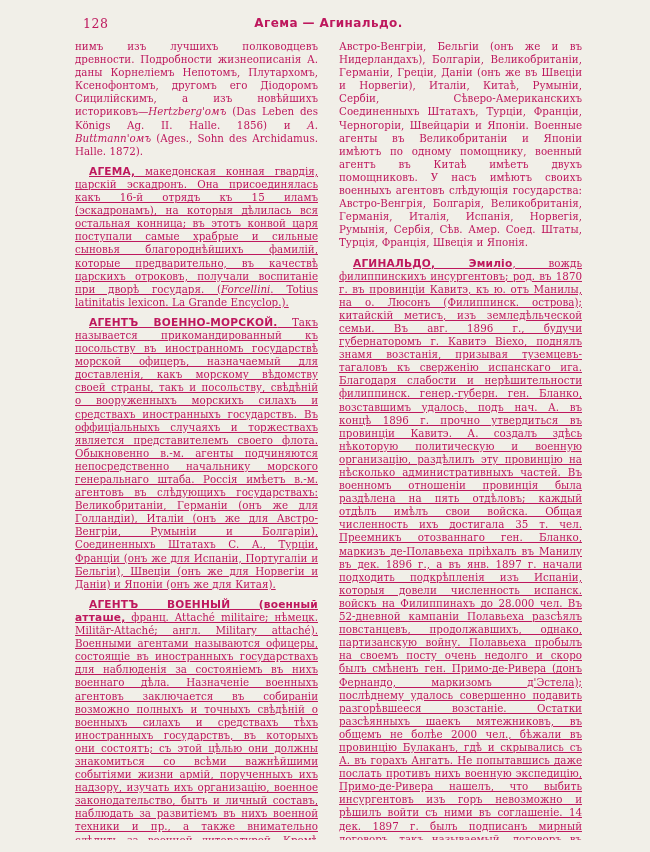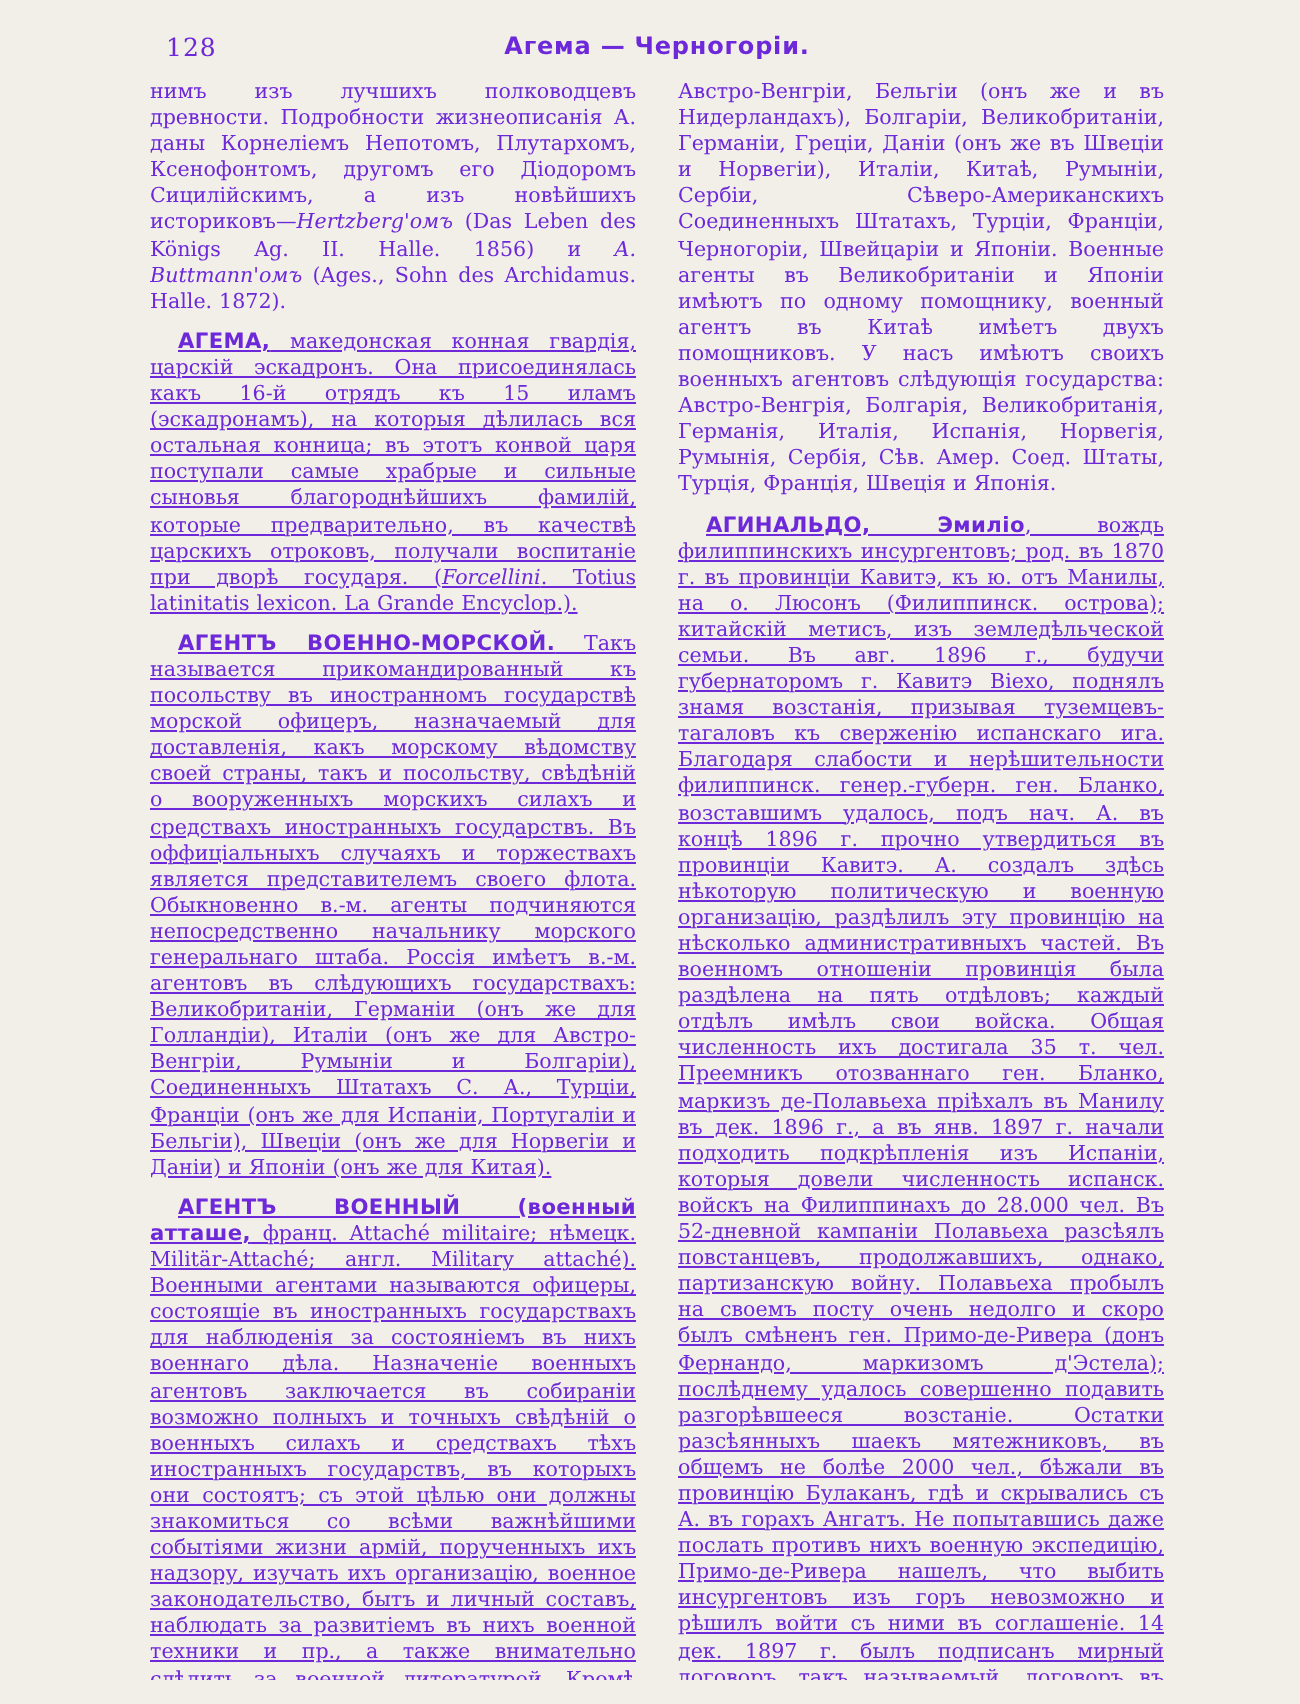--- a/index.html
+++ b/index.html
@@ -7,21 +7,21 @@
     padding: 0;
     background: #e8e5dc;
   }
   #page {
     position: relative;
     width: 650px;
     height: 852px;
     background: #f1efe8;
     overflow: hidden;
     font-family: "DejaVu Serif", "Liberation Serif", serif;
-    color: #6d28d9;
+    color: #be185d;
   }
   #header {
     position: absolute;
     top: 16px;
     left: 75px;
     right: 68px;
     height: 18px;
     font-size: 12.5px;
   }
   #page-number {
@@ -73,21 +73,21 @@
     letter-spacing: 0.2px;
   }
   .run-i { font-style: italic; }
 </style>
 </head>
 <body>
 
 <div id="page">
   <div id="header">
     <span id="page-number">128</span>
-    <span id="running-title">Агема — Черногоріи.</span>
+    <span id="running-title">Агема — Агинальдо.</span>
   </div>
 
   <div id="columns">
     <div class="col">
         <p class="para"><span class="run-n">нимъ изъ лучшихъ полководцевъ древности. Подробности жизнеописанія А. даны Корнеліемъ Непотомъ, Плутархомъ, Ксенофонтомъ, другомъ его Діодоромъ Сицилійскимъ, а изъ новѣйшихъ историковъ—</span><span class="run-i">Hertzberg'омъ</span><span class="run-n"> (Das Leben des Königs Ag. II. Halle. 1856) и </span><span class="run-i">A. Buttmann'омъ</span><span class="run-n"> (Ages., Sohn des Archidamus. Halle. 1872).</span></p>
         <p class="para indent entry"><span class="run-b">АГЕМА,</span><span class="run-n"> македонская конная гвардія, царскій эскадронъ. Она присоединялась какъ 16-й отрядъ къ 15 иламъ (эскадронамъ), на которыя дѣлилась вся остальная конница; въ этотъ конвой царя поступали самые храбрые и сильные сыновья благороднѣйшихъ фамилій, которые предварительно, въ качествѣ царскихъ отроковъ, получали воспитаніе при дворѣ государя. (</span><span class="run-i">Forcellini</span><span class="run-n">. Totius latinitatis lexicon. La Grande Encyclop.).</span></p>
         <p class="para indent entry"><span class="run-b">АГЕНТЪ ВОЕННО-МОРСКОЙ.</span><span class="run-n"> Такъ называется прикомандированный къ посольству въ иностранномъ государствѣ морской офицеръ, назначаемый для доставленія, какъ морскому вѣдомству своей страны, такъ и посольству, свѣдѣній о вооруженныхъ морскихъ силахъ и средствахъ иностранныхъ государствъ. Въ оффиціальныхъ случаяхъ и торжествахъ является представителемъ своего флота. Обыкновенно в.-м. агенты подчиняются непосредственно начальнику морского генеральнаго штаба. Россія имѣетъ в.-м. агентовъ въ слѣдующихъ государствахъ: Великобританіи, Германіи (онъ же для Голландіи), Италіи (онъ же для Австро-Венгріи, Румыніи и Болгаріи), Соединенныхъ Штатахъ С. А., Турціи, Франціи (онъ же для Испаніи, Португаліи и Бельгіи), Швеціи (онъ же для Норвегіи и Даніи) и Японіи (онъ же для Китая).</span></p>
         <p class="para indent entry"><span class="run-b">АГЕНТЪ ВОЕННЫЙ (военный атташе,</span><span class="run-n"> франц. Attaché militaire; нѣмецк. Militär-Attaché; англ. Military attaché). Военными агентами называются офицеры, состоящіе въ иностранныхъ государствахъ для наблюденія за состояніемъ въ нихъ военнаго дѣла. Назначеніе военныхъ агентовъ заключается въ собираніи возможно полныхъ и точныхъ свѣдѣній о военныхъ силахъ и средствахъ тѣхъ иностранныхъ государствъ, въ которыхъ они состоятъ; съ этой цѣлью они должны знакомиться со всѣми важнѣйшими событіями жизни армій, порученныхъ ихъ надзору, изучать ихъ организацію, военное законодательство, бытъ и личный составъ, наблюдать за развитіемъ въ нихъ военной техники и пр., а также внимательно слѣдить за военной литературой. Кромѣ того, при офиціальныхъ военныхъ торжествахъ и церемоніяхъ военные агенты являются представителями своей арміи. Почти во всѣхъ иностранныхъ государствахъ военные агенты, въ отношеніи своей служебной дѣятельности, подчиняются своимъ посламъ или посланникамъ, во всѣхъ остальныхъ отношеніяхъ—своему военному начальству. Въ Россіи военные агенты, входя въ составъ дипломатическаго корпуса, не подчинены главамъ миссій, а остаются въ непосредственномъ подчиненіи начальнику генеральнаго штаба. Среди дипломатическаго корпуса военные агенты занимаютъ мѣсто за совѣтниками посольствъ или первыми секретарями миссій. Россія имѣетъ въ настоящее время военныхъ агентовъ въ слѣдующихъ государствахъ:</span></p>
       </div>
     <div class="col">

